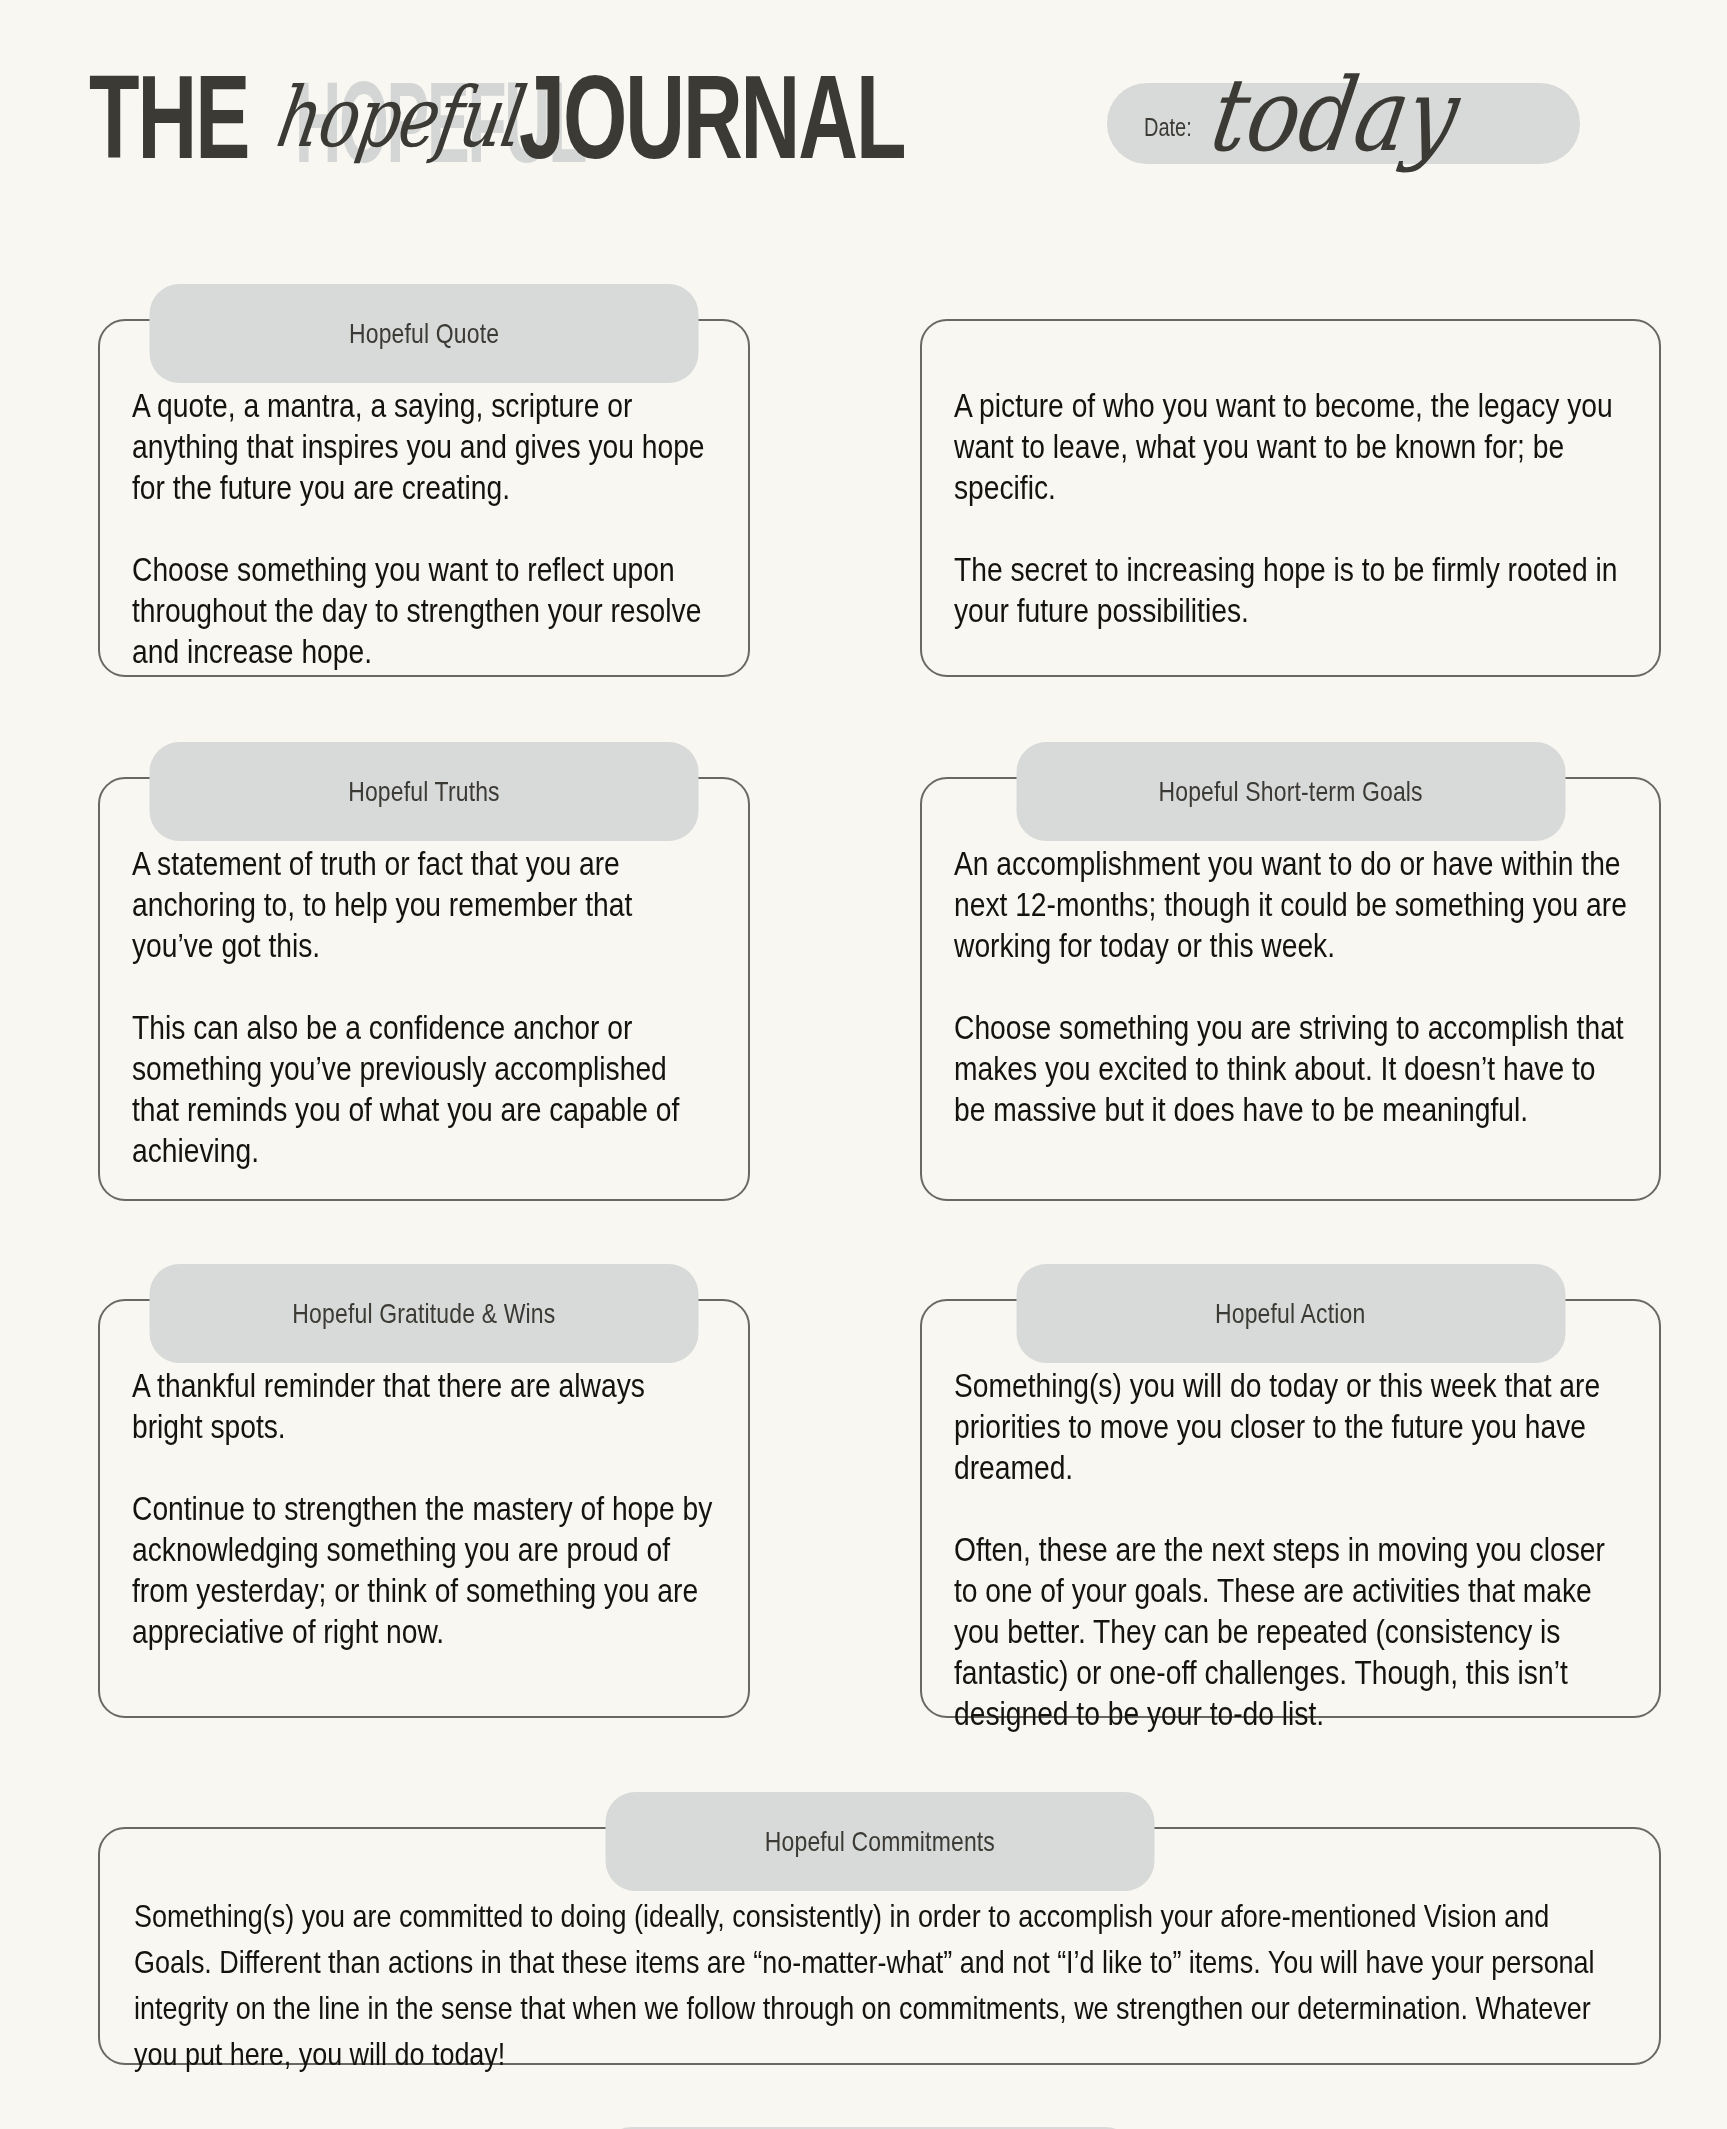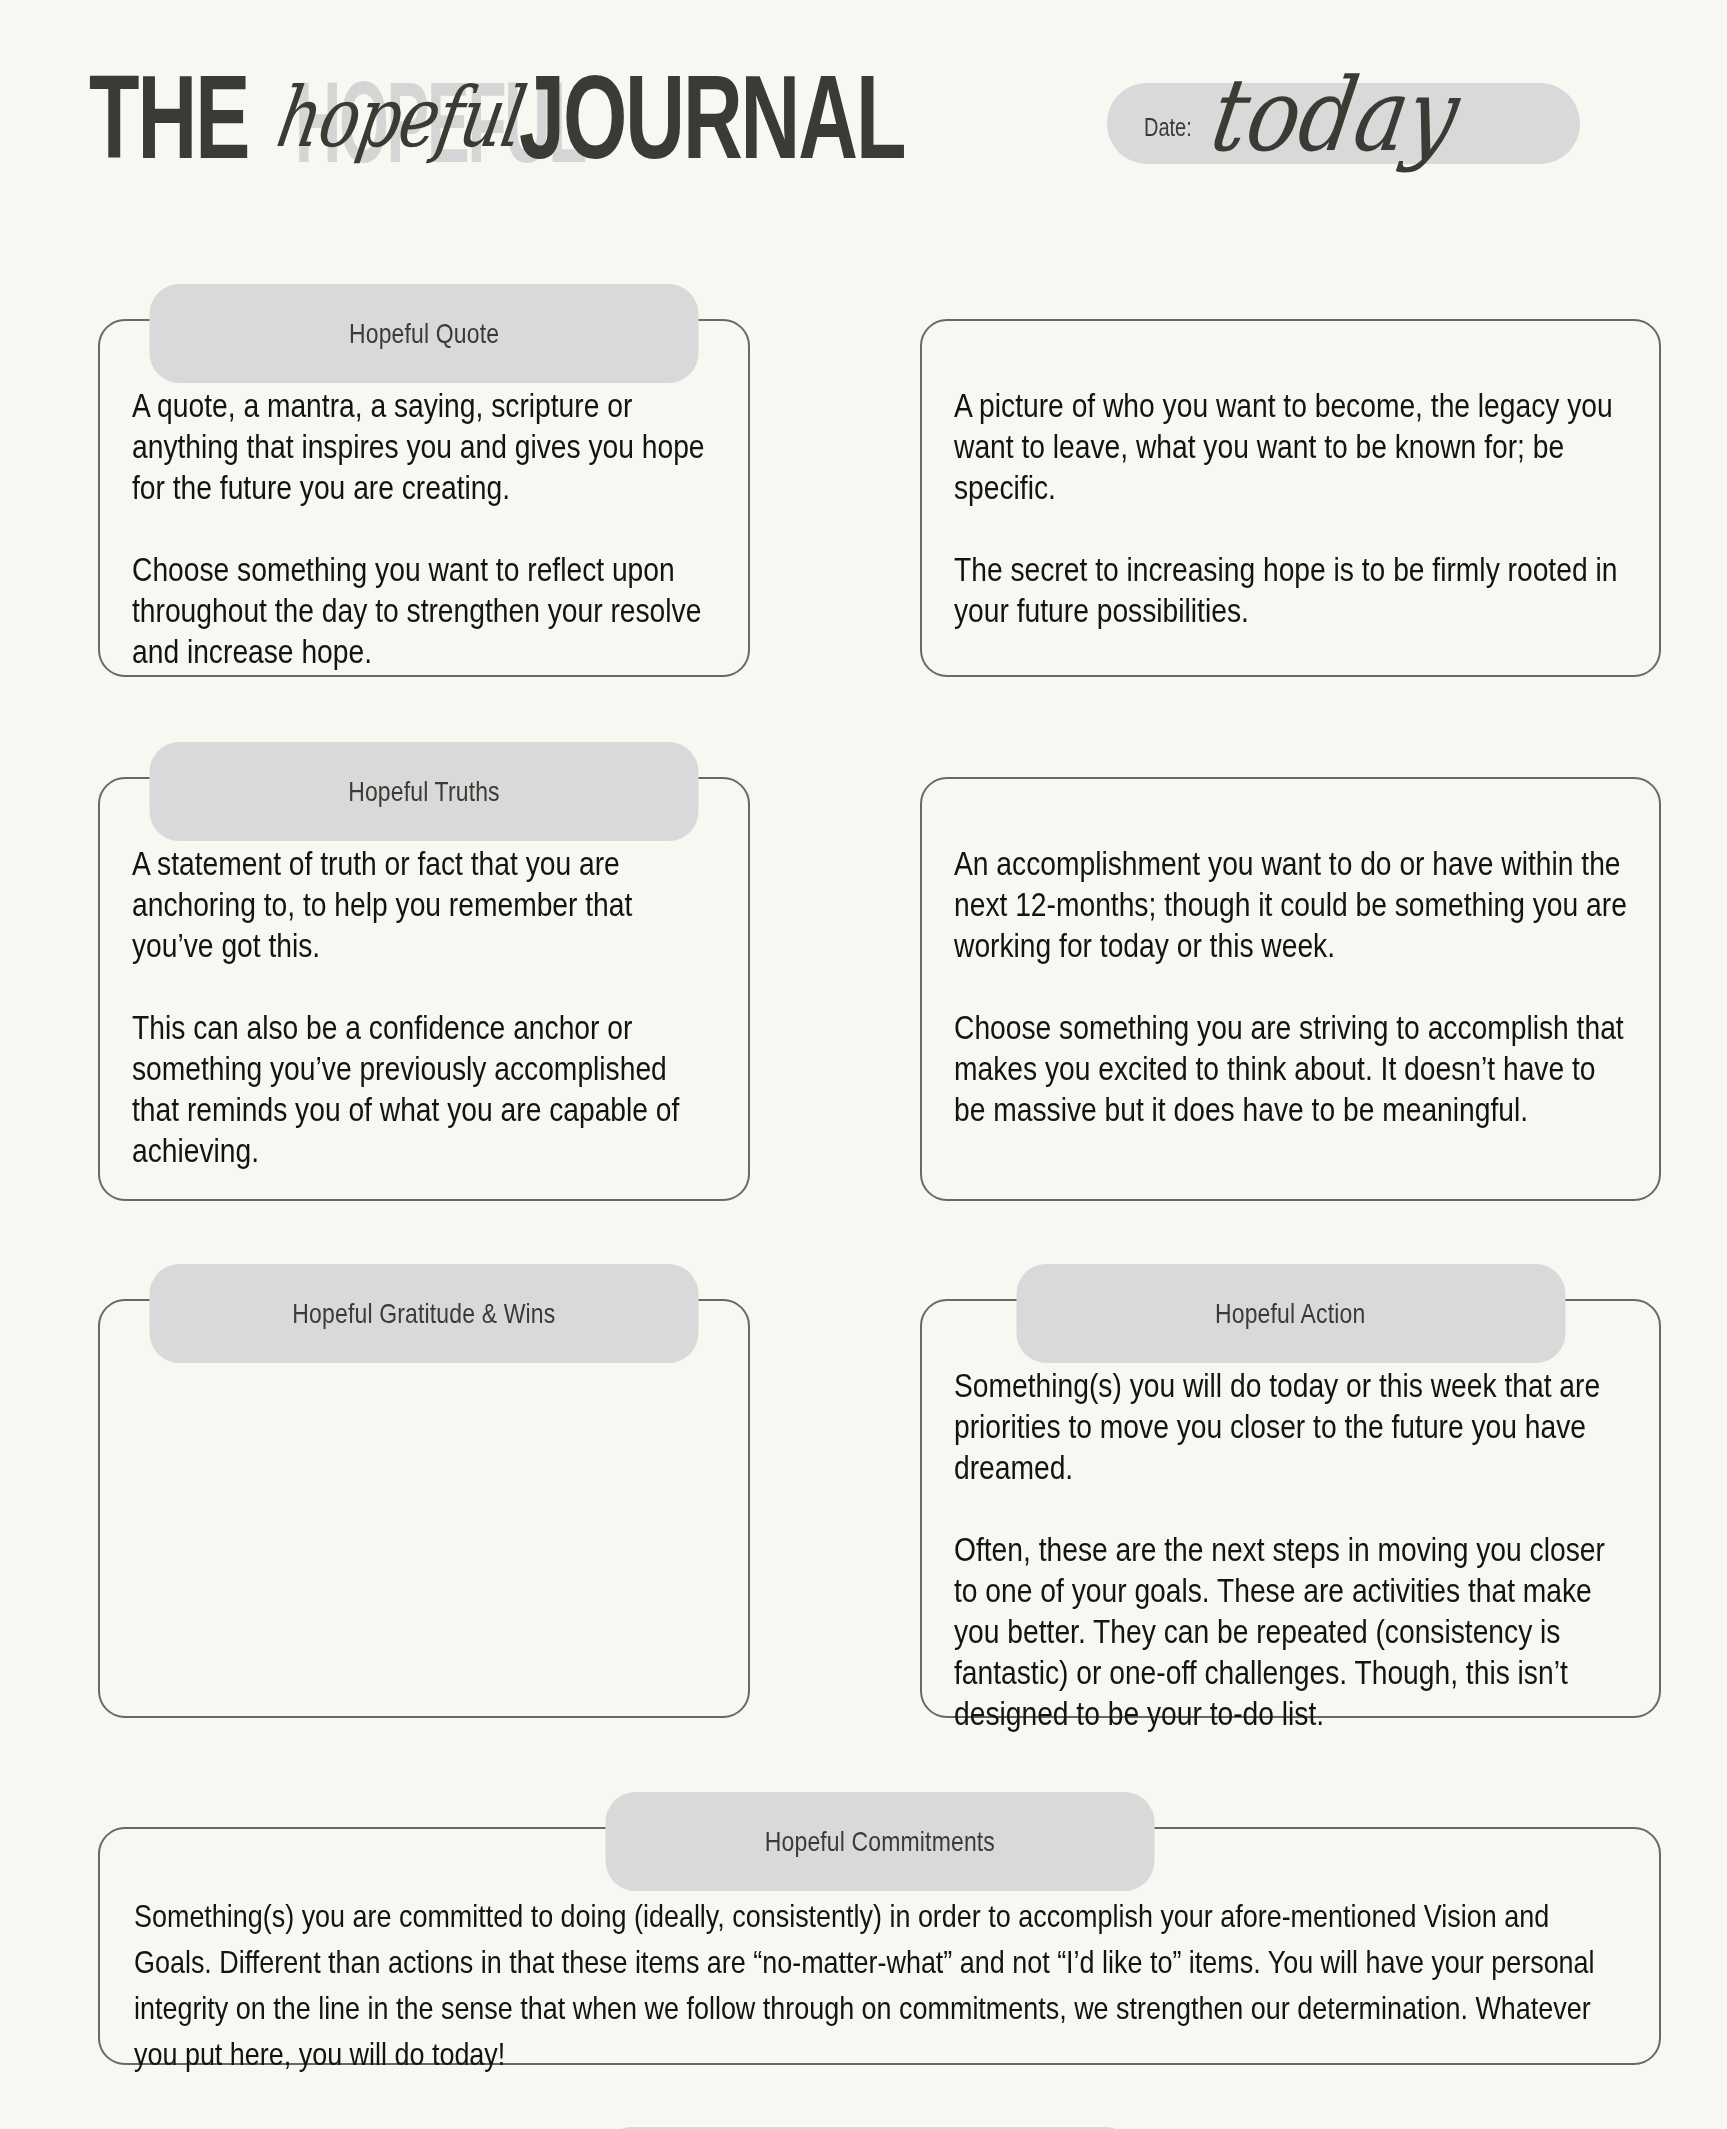--- a/index.html
+++ b/index.html
@@ -270,29 +270,36 @@
       <div class="card-label">
         <span class="card-label-text">Hopeful Truths</span>
       </div>
       <div class="card-body">
         <p>A statement of truth or fact that you are anchoring to, to help you remember that you’ve got this.</p>
         <p>This can also be a confidence anchor or something you’ve previously accomplished that reminds you of what you are capable of achieving.</p>
       </div>
     </div>
 
     <div class="card" style="left:920px; top:777px; width:741px; height:424px;">
+      <div class="card-label">
+        <span class="card-label-text">Hopeful Short-term Goals</span>
+      </div>
       <div class="card-body">
         <p>An accomplishment you want to do or have within the next 12-months; though it could be something you are working for today or this week.</p>
         <p>Choose something you are striving to accomplish that makes you excited to think about. It doesn’t have to be massive but it does have to be meaningful.</p>
       </div>
     </div>
 
     <div class="card" style="left:98px; top:1299px; width:652px; height:419px;">
       <div class="card-label">
         <span class="card-label-text">Hopeful Gratitude &amp; Wins</span>
+      </div>
+      <div class="card-body">
+        <p>A thankful reminder that there are always bright spots.</p>
+        <p>Continue to strengthen the mastery of hope by acknowledging something you are proud of from yesterday; or think of something you are appreciative of right now.</p>
       </div>
     </div>
 
     <div class="card" style="left:920px; top:1299px; width:741px; height:419px;">
       <div class="card-label">
         <span class="card-label-text">Hopeful Action</span>
       </div>
       <div class="card-body">
         <p>Something(s) you will do today or this week that are priorities to move you closer to the future you have dreamed.</p>
         <p>Often, these are the next steps in moving you closer to one of your goals. These are activities that make you better. They can be repeated (consistency is fantastic) or one-off challenges. Though, this isn’t designed to be your to-do list.</p>

